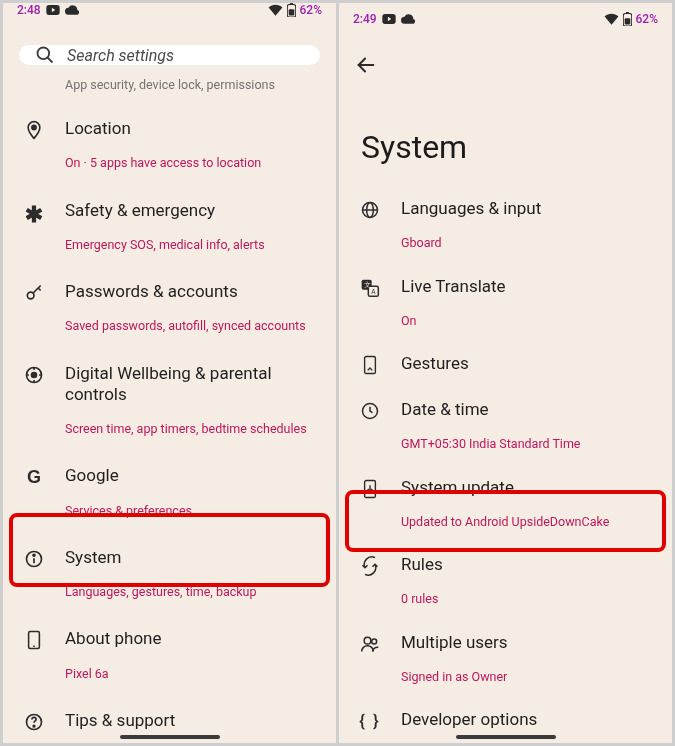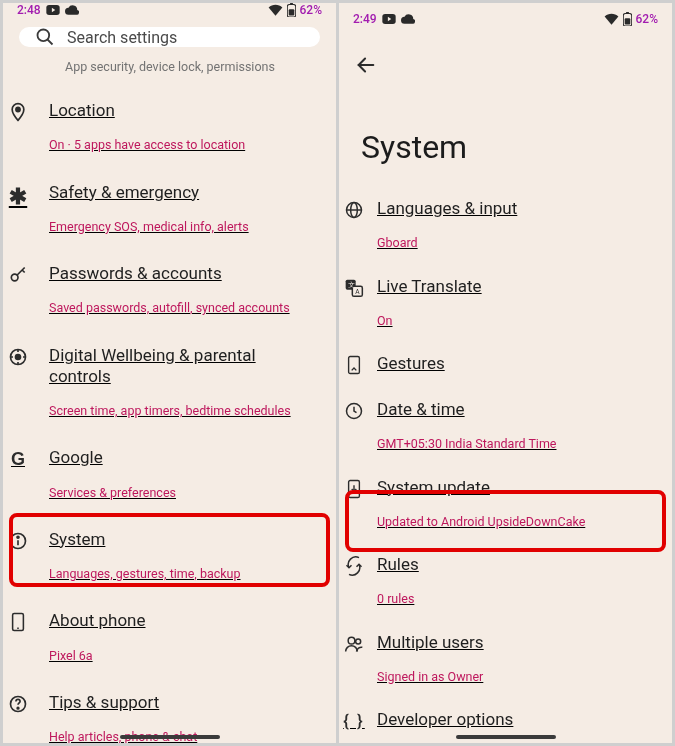--- a/index.html
+++ b/index.html
@@ -29,45 +29,45 @@
       padding: 0 14px;
       font-size: 12px;
       font-weight: 500;
       color: #a21caf;
       text-align: right;
     }
     .status-left { display: flex; align-items: center; gap: 5px; }
     .status-right { display: flex; align-items: center; gap: 4px; }
     .status-right svg, .status-left svg { display: block; }
     .search-pill {
-      margin: 10px 16px 12px;
+      margin: 28px 16px 12px;
       background: #ffffff;
       border-radius: 26px;
       height: 50px;
       display: flex;
       align-items: center;
       padding: 0 16px;
       gap: 12px;
+      font-style: italic;
     }
     .search-pill span { font-size: 16px; color: #4a4a4a; }
     .truncated-sub {
       padding: 0 0 12px 62px;
       font-size: 12.5px;
       color: #737373;
     }
     .items { flex: 1; display: flex; flex-direction: column; }
     .item {
       display: flex;
       align-items: flex-start;
-      padding: 14px 16px 14px 0;
+      padding: 14px 16px 14px 16px;
       gap: 16px;
       position: relative;
-      text-decoration: underline;
-    }
-    .item.compact { padding-top: 12px; padding-bottom: 12px; gap: 8px; }
+    }
+    .item.compact { padding-top: 12px; padding-bottom: 12px; }
     .item .icon-col {
       width: 30px;
       display: flex;
       justify-content: center;
       align-items: center;
       padding-top: 2px;
       color: #2c2c2c;
       flex-shrink: 0;
     }
     .item .text-col { flex: 1; }

